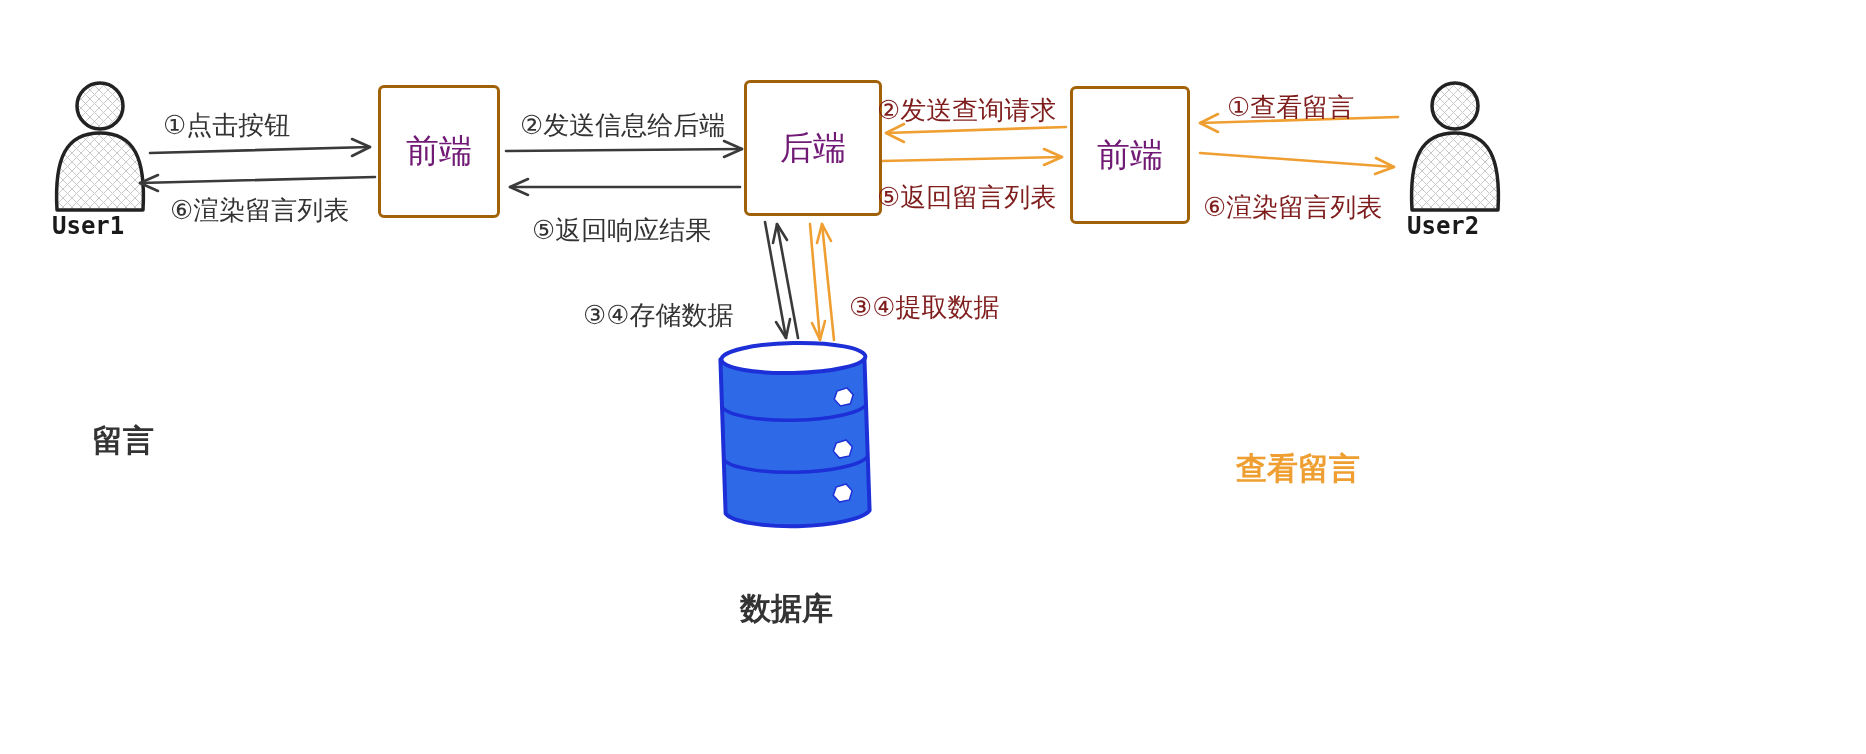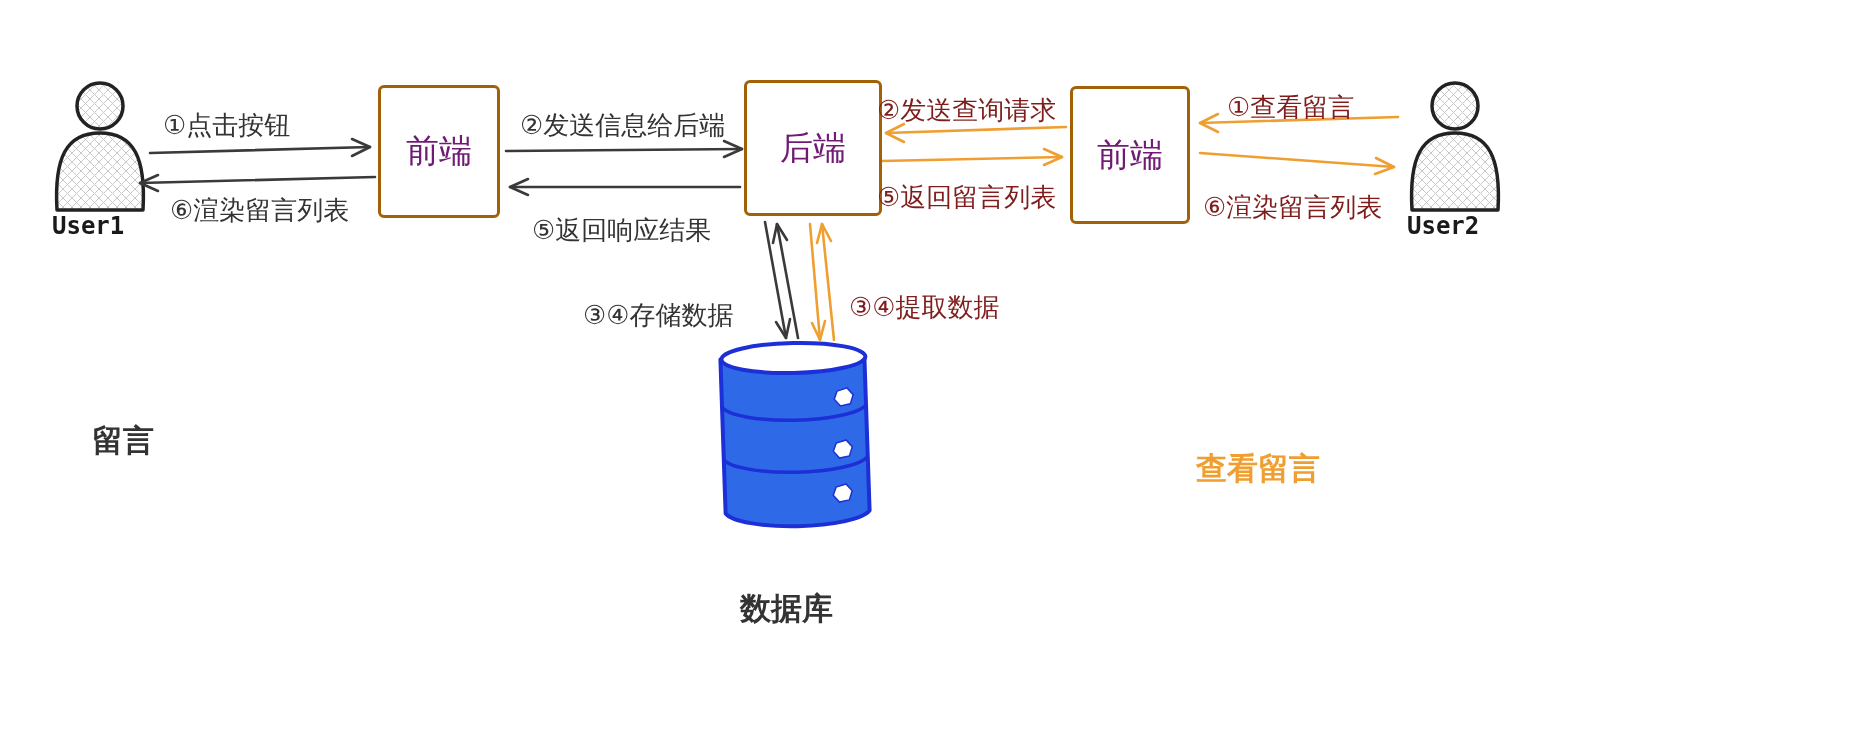--- a/index.html
+++ b/index.html
@@ -29,21 +29,21 @@
   .user-label{
     position:absolute;
     font-family:"DejaVu Sans Mono","Liberation Mono",monospace;
     font-weight:bold;font-size:24px;color:#1a1a1a;
     white-space:nowrap;
   }
   .section-label{
     position:absolute;
     font-size:31px;color:#333;font-weight:600;white-space:nowrap;
   }
-  .section-label.orange{color:#EF9F32;}
+  .section-label.orange{color:#EF9F32;margin-left:40px;}
   .db-label{
     position:absolute;
     font-size:31px;color:#333;font-weight:600;white-space:nowrap;margin-top:32px;
   }
 </style>
 </head>
 <body>
 
 <div id="canvas">
 

